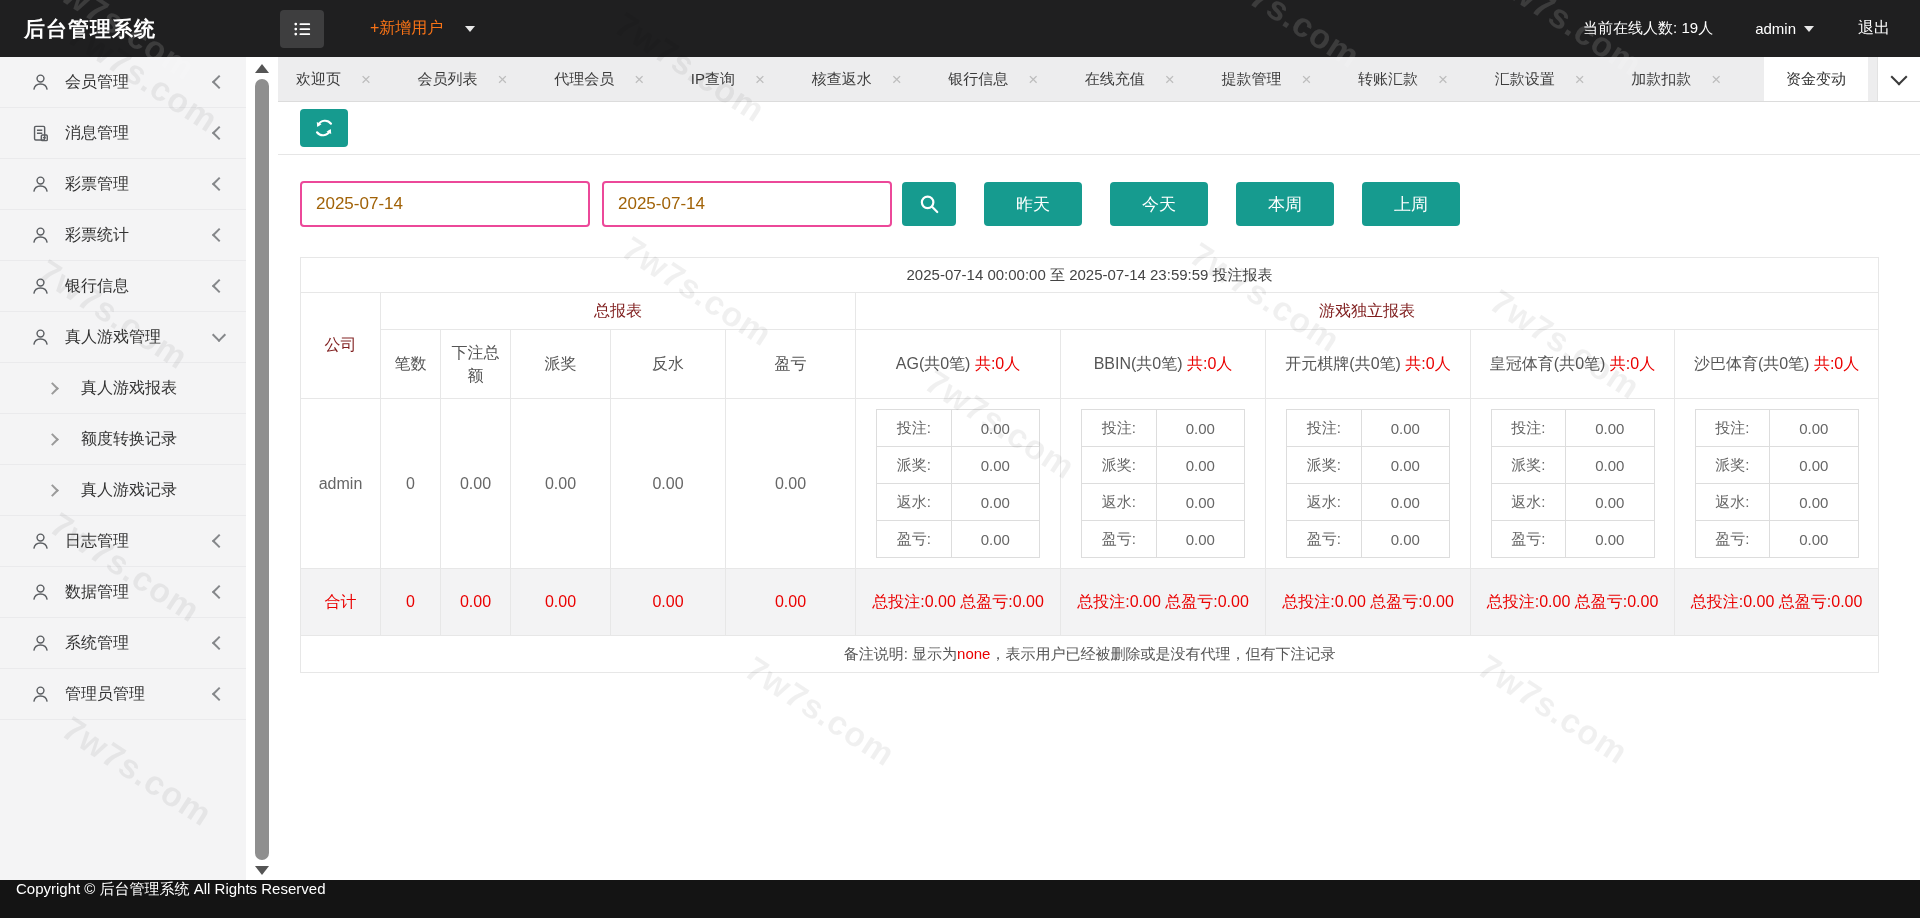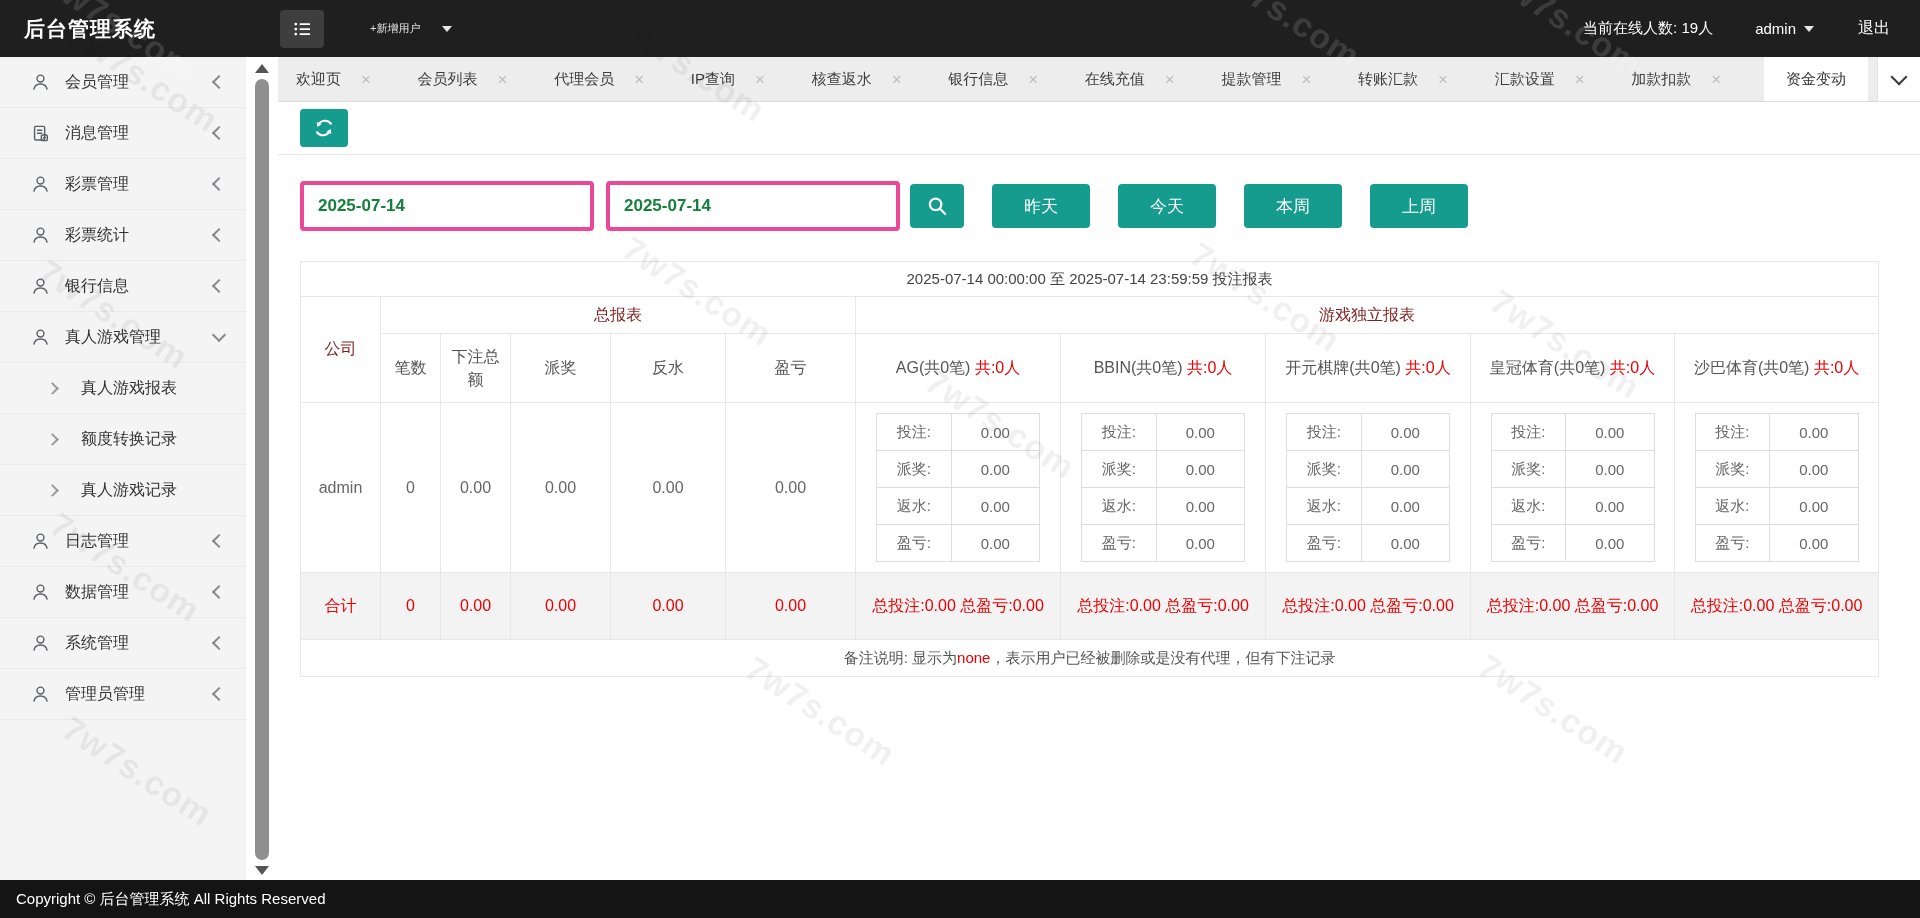--- a/index.html
+++ b/index.html
@@ -4,28 +4,28 @@
 <style>
   html,body{margin:0;padding:0;}
   body{
     width:1920px;height:918px;position:relative;overflow:hidden;background:#fff;
     font-family:"Liberation Sans","DejaVu Sans",sans-serif;color:#333;
   }
   
   .header{position:absolute;top:0;left:0;right:0;height:57px;background:#1f1f20;display:flex;align-items:center;z-index:5;}
   .brand{margin-left:24px;width:240px;font-size:21px;font-weight:bold;color:#fff;letter-spacing:1px;}
   .menu-btn{width:44px;height:38px;background:#3e3e3f;border-radius:4px;display:flex;align-items:center;justify-content:center;margin-left:16px;cursor:pointer;}
-  .new-user{margin-left:46px;display:flex;align-items:center;gap:22px;color:#e5e5e5;font-size:11px;cursor:pointer;}
+  .new-user{margin-left:46px;display:flex;align-items:center;gap:22px;color:#f97316;font-size:16px;cursor:pointer;}
   .caret{width:0;height:0;border-left:5px solid transparent;border-right:5px solid transparent;border-top:6px solid #e8e8e8;display:inline-block;}
   .hspacer{flex:1;}
   .online{color:#fff;font-size:15px;margin-right:42px;}
   .admin-box{display:flex;align-items:center;gap:8px;color:#fff;font-size:15px;margin-right:44px;cursor:pointer;}
   .logout{color:#fff;font-size:16px;margin-right:30px;cursor:pointer;}
   
-  .footer{position:absolute;left:0;right:0;bottom:0;height:38px;background:#141414;color:#fff;display:flex;align-items:center;padding-left:16px;font-size:15px;z-index:5;}
+  .footer{position:absolute;left:0;right:0;bottom:0;height:38px;background:#141414;color:#fff;display:flex;padding-left:16px;font-size:15px;z-index:5;}
   
   .sidebar{position:absolute;top:57px;left:0;width:246px;bottom:38px;background:#f4f4f5;overflow:hidden;}
   .side-item{height:50px;display:flex;align-items:center;padding:0 22px 0 30px;border-bottom:1px solid #eaeaec;cursor:pointer;}
   .side-item .ico-box{width:20px;height:20px;display:flex;align-items:center;justify-content:center;}
   .side-item svg{width:19px;height:19px;stroke:#5b5e62;fill:none;stroke-width:1.2;}
   .side-label{margin-left:15px;font-size:16px;color:#333;flex:1;white-space:nowrap;}
   .arr{display:inline-block;width:8px;height:8px;}
   .arr-left{border-left:2px solid #85878a;border-bottom:2px solid #85878a;transform:rotate(45deg);}
   .arr-down{border-right:2px solid #85878a;border-bottom:2px solid #85878a;transform:rotate(45deg);margin-top:-4px;}
   .sub-arr{display:inline-block;width:7px;height:7px;border-right:2px solid #9a9a9a;border-top:2px solid #9a9a9a;transform:rotate(45deg);margin-right:4px;}
@@ -43,21 +43,21 @@
   .tabs{flex:1;display:flex;justify-content:space-between;align-items:stretch;padding-left:14px;margin-right:52px;}
   .tab{display:flex;align-items:center;gap:20px;font-size:15px;color:#3c3c3c;cursor:pointer;padding:0 4px;white-space:nowrap;}
   .tab-close{color:#bdbdbd;font-size:17px;line-height:1;cursor:pointer;}
   .tab-active{background:#fff;display:flex;align-items:center;padding:0 22px;font-size:15px;color:#2f2f2f;cursor:pointer;white-space:nowrap;}
   .tab-dd{position:absolute;right:0;top:0;bottom:0;width:42px;background:#fff;border-left:1px solid #e2e2e2;display:flex;align-items:center;justify-content:center;cursor:pointer;}
   .tab-dd .arr{width:10px;height:10px;border-color:#3a3a3a;}
   .refresh-row{height:53px;border-bottom:1px solid #e6e6e6;padding:7px 0 0 22px;box-sizing:border-box;}
   .btn-teal{background:var(--teal,#169b8f);border:none;border-radius:4px;color:#fff;cursor:pointer;display:inline-flex;align-items:center;justify-content:center;}
   .refresh-btn{width:48px;height:38px;}
   .filter-row{display:flex;align-items:center;padding:26px 0 0 22px;}
-  .date-input{width:258px;height:42px;border:4px solid #ec4899;border-radius:4px;padding:0 14px;font-size:17px;color:#15803d;font-weight:700;font-family:inherit;outline:none;}
+  .date-input{width:258px;height:42px;border:2px solid #ec4899;border-radius:4px;padding:0 14px;font-size:17px;color:#a16207;font-weight:400;font-family:inherit;outline:none;}
   .date-input + .date-input{margin-left:12px;}
   .search-btn{width:54px;height:44px;margin-left:10px;}
   .quick-btn{width:98px;height:44px;margin-left:28px;font-size:17px;font-family:inherit;}
   
   .report{margin:30px 0 0 22px;width:1578px;border-collapse:collapse;table-layout:fixed;}
   .report td{border:1px solid #e7e7e7;text-align:center;color:#666;font-size:16px;padding:0;vertical-align:middle;}
   .r-title td{height:34px;color:#444;font-size:15px;}
   .r-h1 td{height:36px;color:#7f1d1d;margin-top:21px;}
   .r-h2 td{height:68px;color:#555;line-height:1.45;padding:0 3px;}
   .r-data td{height:164px;}

